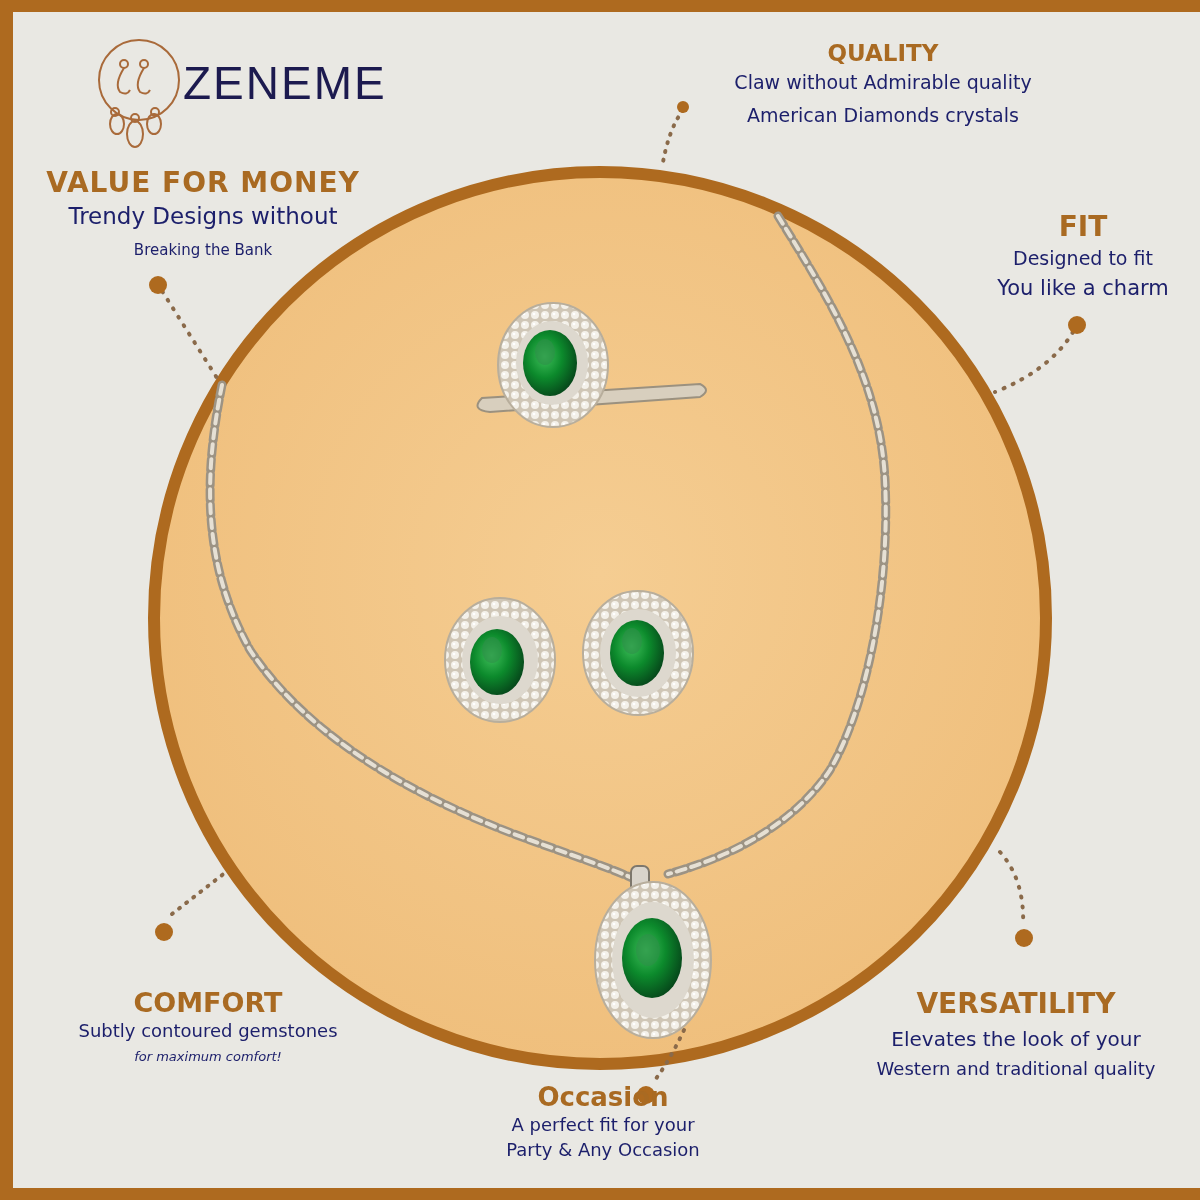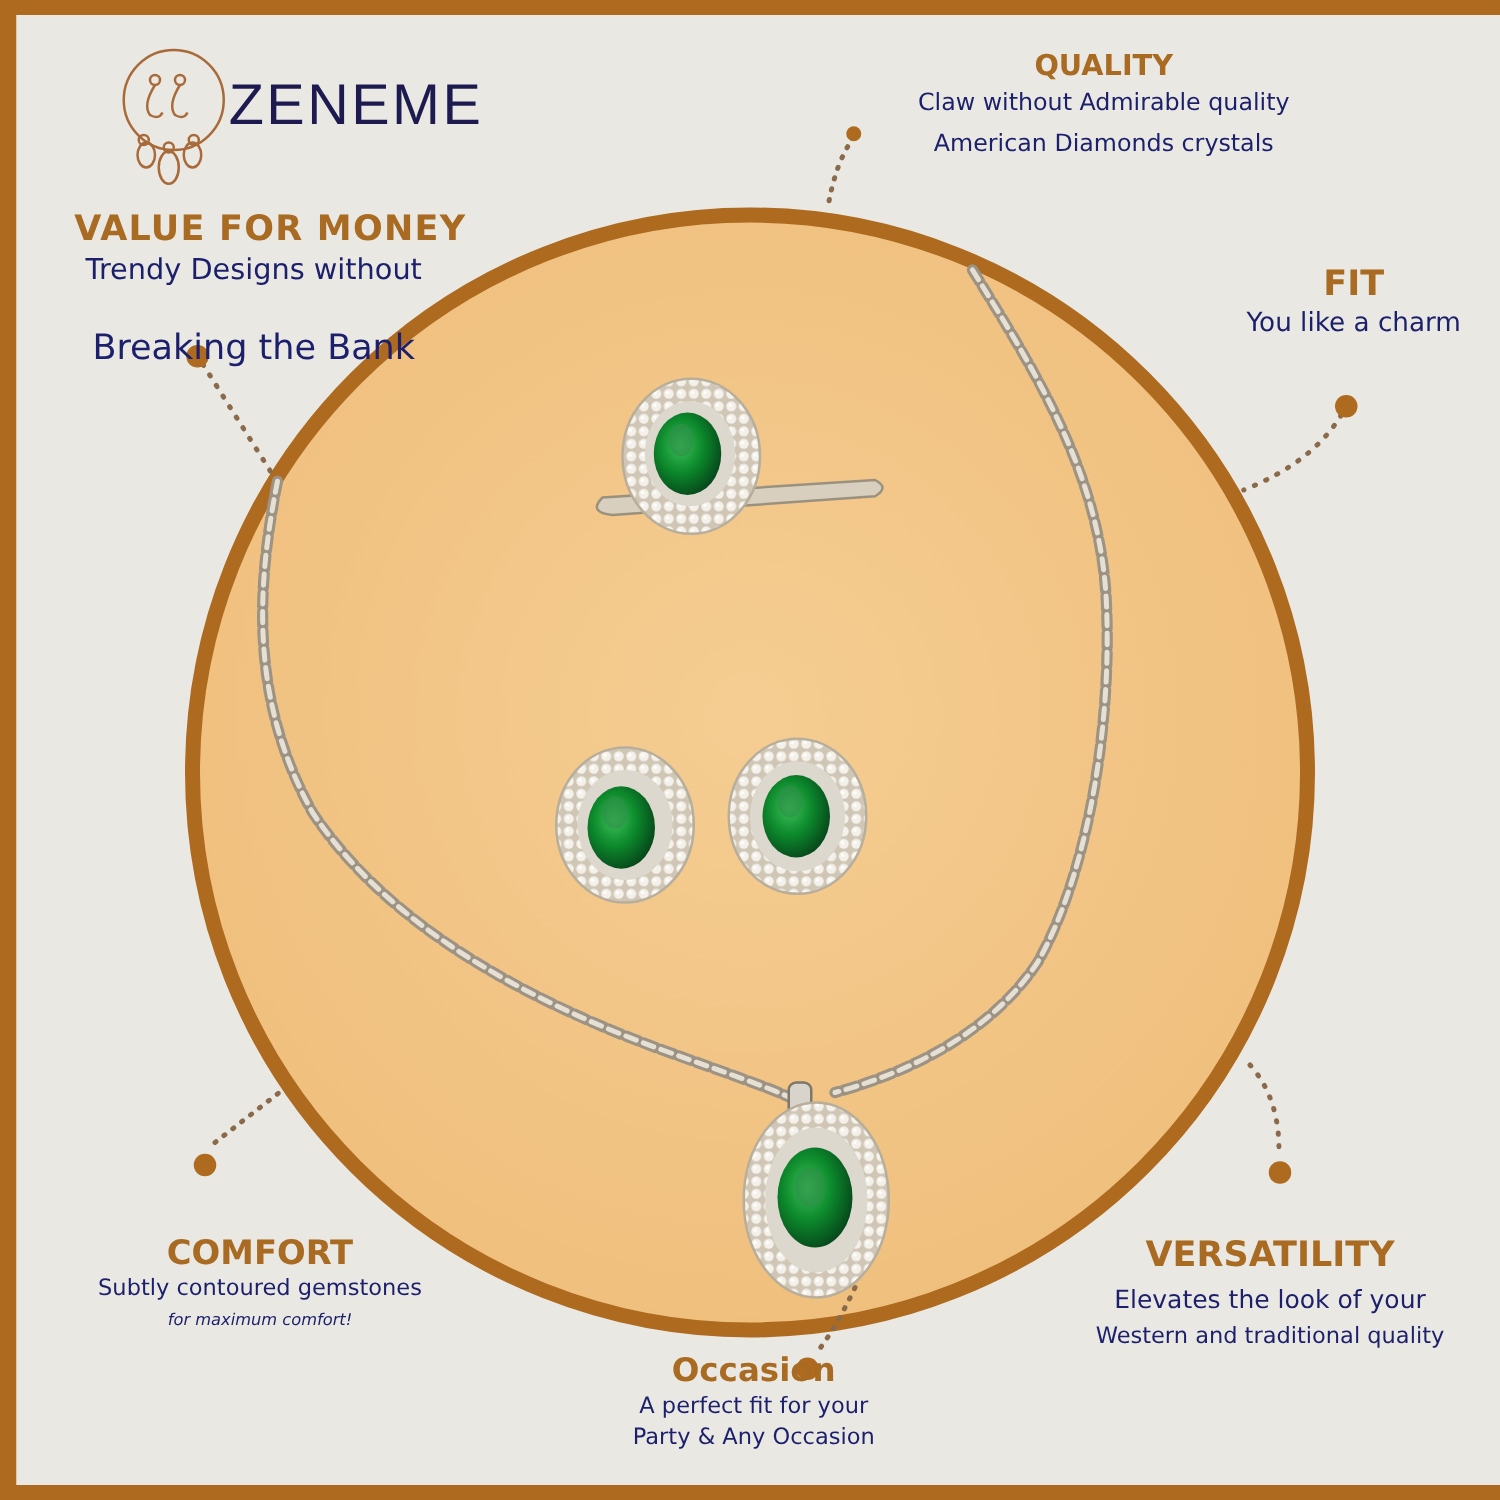--- a/index.html
+++ b/index.html
@@ -104,33 +104,34 @@
       <circle cx="135" cy="118" r="4"></circle>
       <ellipse cx="135" cy="134" rx="8" ry="13"></ellipse>
       <circle cx="155" cy="112" r="4"></circle>
       <ellipse cx="154" cy="124" rx="7" ry="10"></ellipse>
     </g>
   </svg>
 
   <div class="logo-name" style="left:170px;top:44px;">ZENEME</div>
 
   <div class="feat" style="left:20px;top:154px;width:340px;">
-    <div class="title" style="font-size:28px;letter-spacing:1px;text-align:right;">VALUE FOR MONEY</div>
+    <div class="title" style="font-size:28px;letter-spacing:1px;">VALUE FOR MONEY</div>
     <div class="desc" style="font-size:23px;line-height:34px;">Trendy Designs without</div>
-    <div class="desc" style="font-size:28px;line-height:34px;margin-top:28px;">Breaking the Bank</div>
+    <div class="desc" style="font-size:15px;line-height:34px;">Breaking the Bank</div>
   </div>
 
   <div class="feat" style="left:680px;top:28px;width:380px;">
     <div class="title" style="font-size:23px;">QUALITY</div>
     <div class="desc" style="font-size:19px;line-height:33px;">Claw without Admirable quality</div>
     <div class="desc" style="font-size:19px;line-height:33px;">American Diamonds crystals</div>
   </div>
 
   <div class="feat" style="left:960px;top:198px;width:220px;">
     <div class="title" style="font-size:28px;">FIT</div>
+    <div class="desc" style="font-size:19px;line-height:30px;">Designed to fit</div>
     <div class="desc" style="font-size:21px;line-height:30px;">You like a charm</div>
   </div>
 
   <div class="feat" style="left:20px;top:975px;width:350px;">
     <div class="title" style="font-size:27px;">COMFORT</div>
     <div class="desc" style="font-size:18px;line-height:26px;">Subtly contoured gemstones</div>
     <div class="desc" style="font-size:13px;line-height:26px;font-style:italic;">for maximum comfort!</div>
   </div>
 
   <div class="feat" style="left:830px;top:975px;width:346px;">

